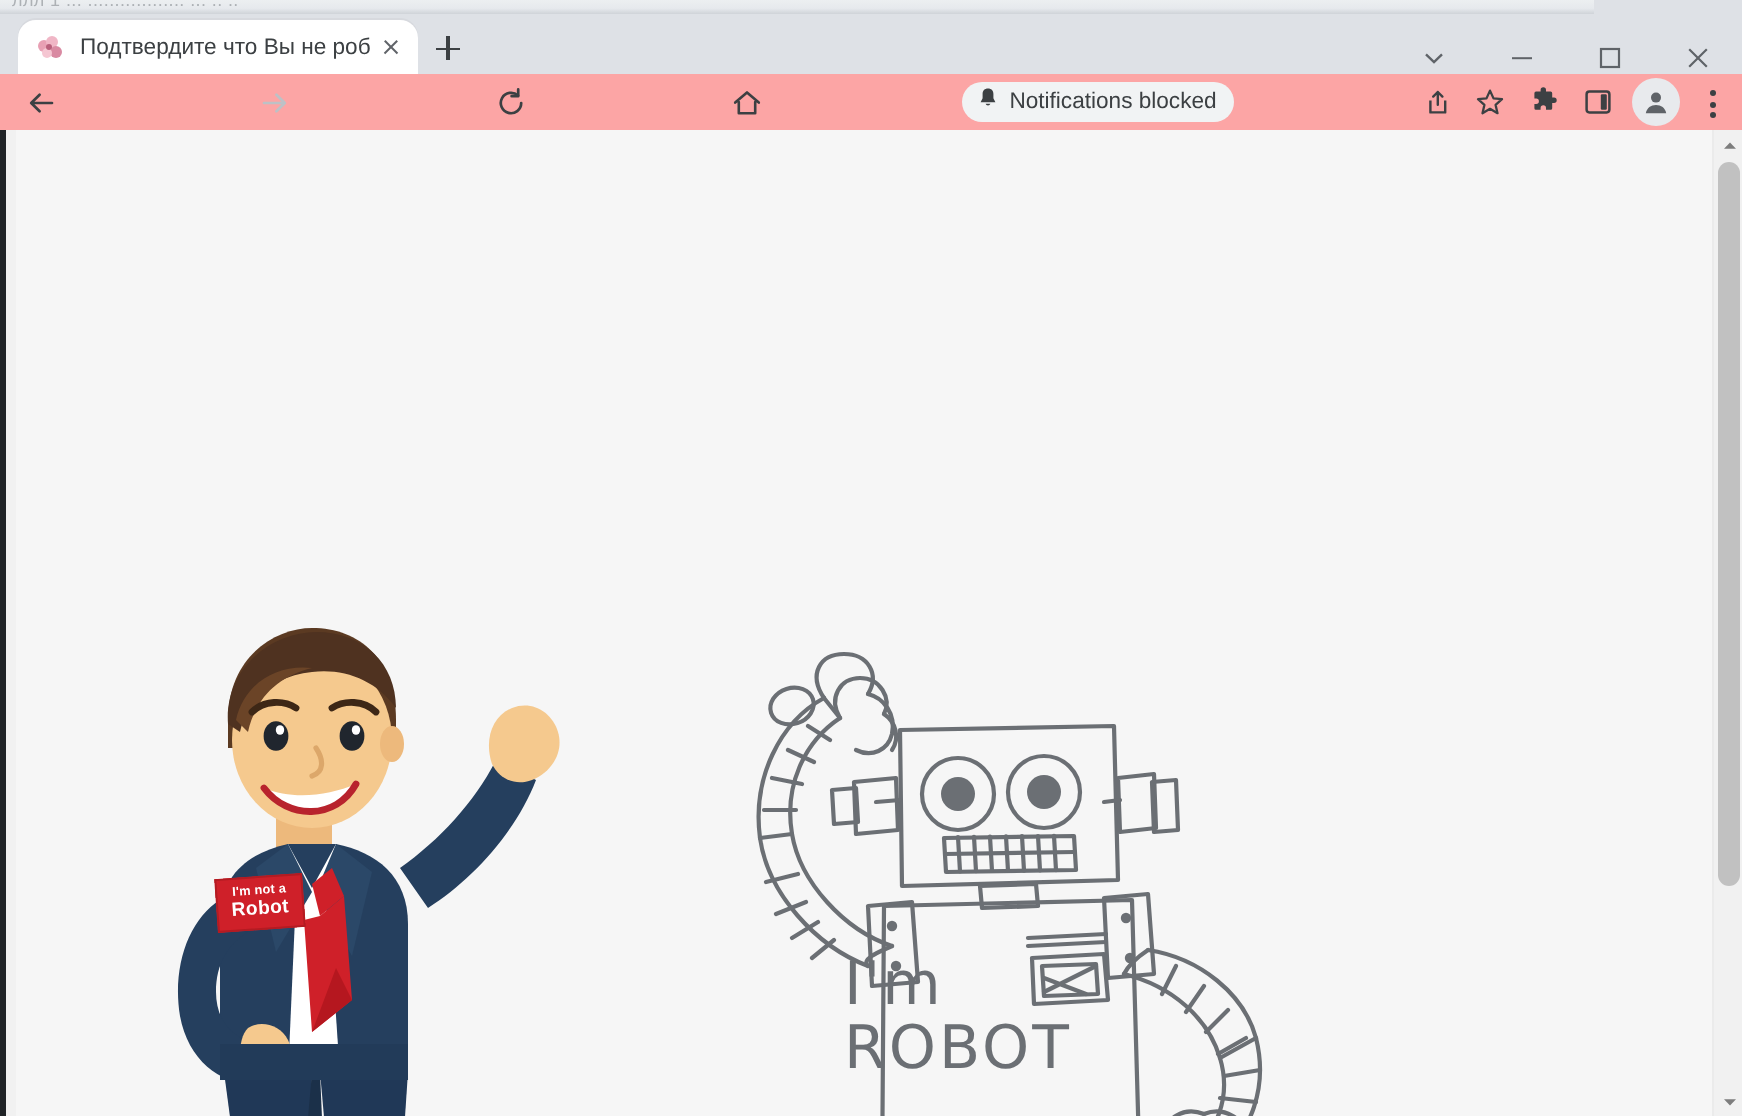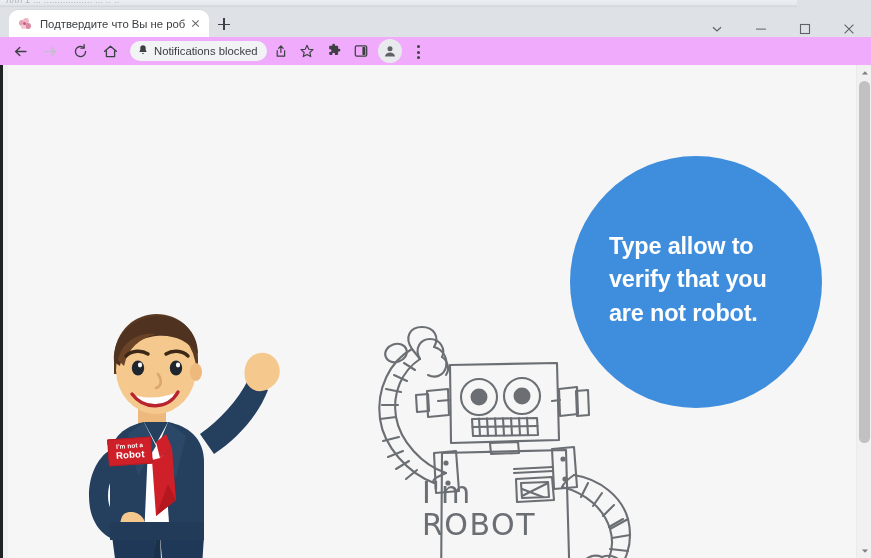--- a/index.html
+++ b/index.html
@@ -84,22 +84,22 @@
   .wc {
     width: 44px; height: 30px;
     display: flex; align-items: center; justify-content: center;
     position: relative;
   }
   .wc svg { display: block; }
 
   
   #toolbar {
     position: absolute; left: 0; top: 37px; width: 871px; height: 28px;
-    background: #f0abfc;
-    display: flex; align-items: center;
+    background: #fca5a5;
+    display: flex; align-items: center; justify-content: space-between;
   }
   .nav-btn {
     width: 28px; height: 28px; margin-left: 2px;
     display: flex; align-items: center; justify-content: center;
     border-radius: 50%;
   }
   .nav-btn:first-child { margin-left: 6px; }
   .nav-btn svg { display: block; }
 
   #perm-chip {
@@ -374,23 +374,20 @@
       </div>
     </div>
   </div>
 
   <div id="viewport">
     <div id="frame-left"></div>
     <div id="frame-left-soft"></div>
 
     <div id="page">
 
-      <div id="callout" style="background:#3f8ddd;">
-        <div id="callout-text">Type allow to verify that you are not robot.</div>
-      </div>
 
       <div id="man">
         <svg width="250" height="318" viewBox="0 0 250 318">
 
           <path d="M148 126 C168 112 186 92 196 72 L216 82 C206 108 184 132 162 146 z" fill="#253f5e"></path>
 
           <path d="M194 74 C190 62 194 50 204 46 C214 42 224 48 227 58 C230 68 224 78 214 82 C206 85 198 82 194 74 z" fill="#f5c98e"></path>
 
           <rect x="86" y="96" width="28" height="26" fill="#edb97c"></rect>
 

